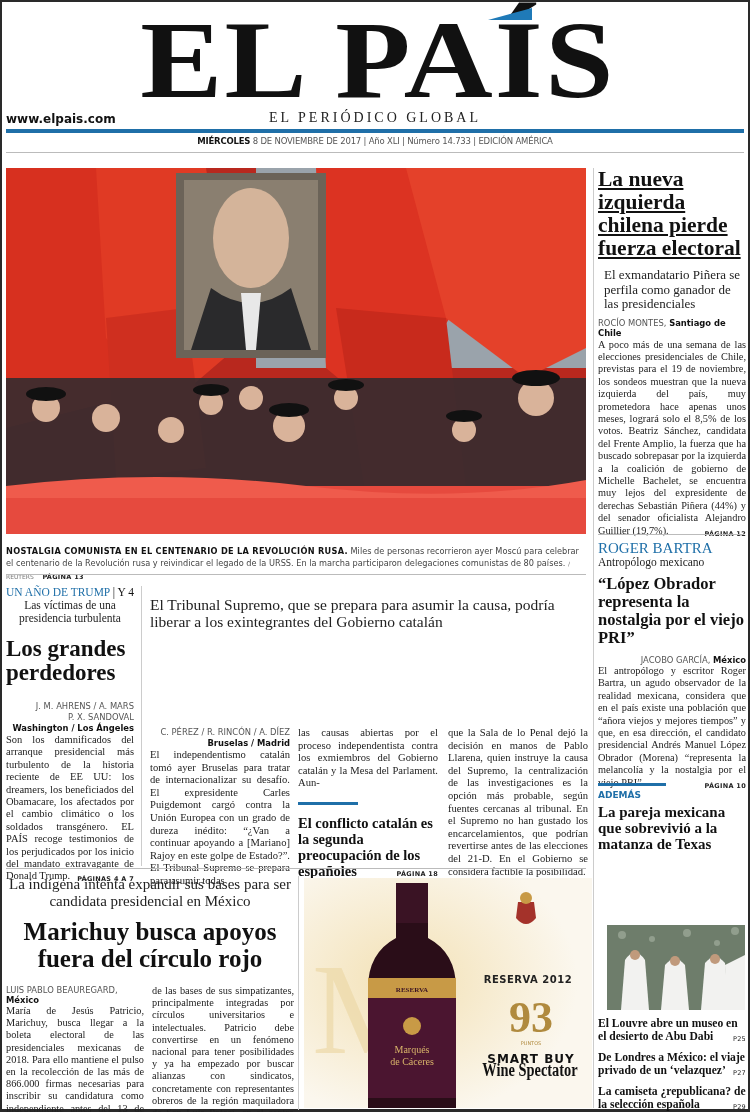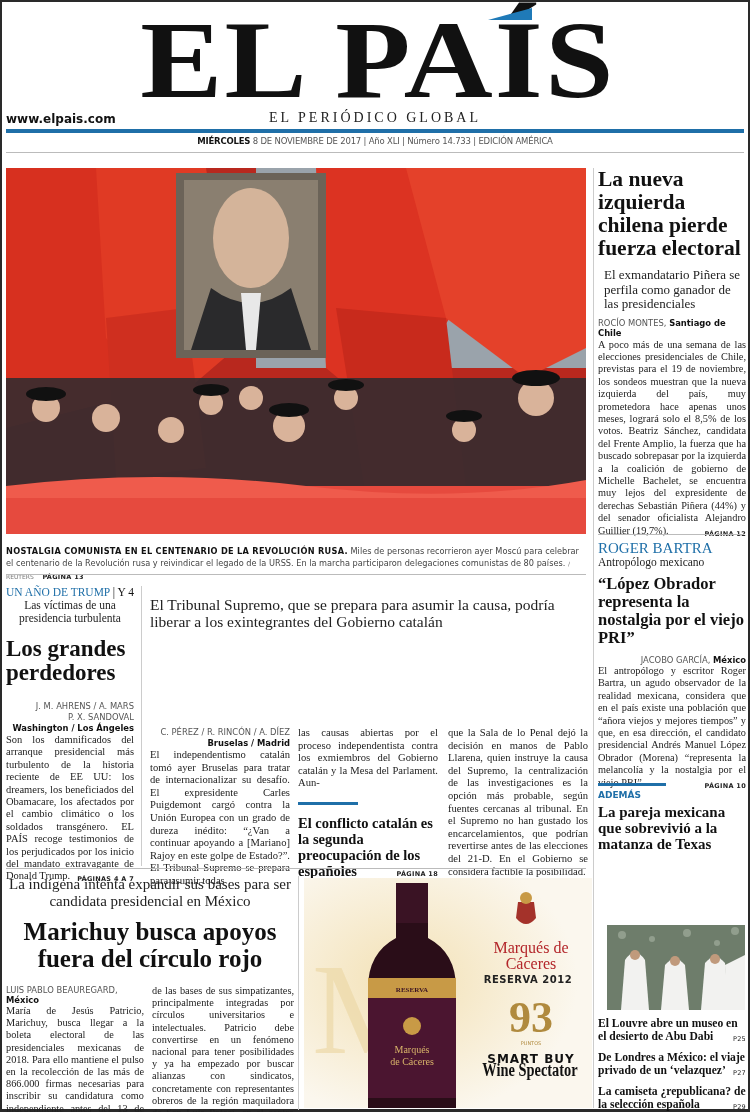--- a/index.html
+++ b/index.html
@@ -109,21 +109,21 @@
 <p class="caption">
   <b>NOSTALGIA COMUNISTA EN EL CENTENARIO DE LA REVOLUCIÓN RUSA.</b>
   <span>Miles de personas recorrieron ayer Moscú para celebrar el centenario de la Revolución rusa y reivindicar el legado de la URSS. En la marcha participaron delegaciones comunistas de 80 países.</span>
   <span style="font-size:6px;color:#777">/ REUTERS</span>
   <span class="pg" style="float:none;margin-left:6px">PÁGINA 13</span>
 </p>
 <div class="sep" style="left:6px;top:574px;width:580px;"></div>
 <div class="vsep" style="left:593px;top:168px;height:940px;"></div>
 
 <article class="rcol" style="top:168px;">
-  <h2 class="hl-big" style="font-size:21.5px;line-height:23px;">La nueva izquierda chilena pierde fuerza electoral</h2>
+  <h2 class="hl-big" style="font-size:21.5px;line-height:23px;text-decoration:underline;">La nueva izquierda chilena pierde fuerza electoral</h2>
   <p class="deck" style="font-size:13px;line-height:14.5px;margin-top:8px;margin-left:6px;">El exmandatario Piñera se perfila como ganador de las presidenciales</p>
   <p class="byline" style="margin-top:6px;text-align:left;">
     <span>ROCÍO MONTES,</span>
     <b>Santiago de Chile</b>
   </p>
   <p class="body" style="margin-top:1px;font-size:10.3px;line-height:12.4px;">
     <span>A poco más de una semana de las elecciones presidenciales de Chile, previstas para el 19 de noviembre, los sondeos muestran que la nueva izquierda del país, muy prometedora hace apenas unos meses, logrará solo el 8,5% de los votos. Beatriz Sánchez, candidata del Frente Amplio, la fuerza que ha buscado sobrepasar por la izquierda a la coalición de gobierno de Michelle Bachelet, se encuentra muy lejos del expresidente de derechas Sebastián Piñera (44%) y del senador oficialista Alejandro Guillier (19,7%).</span>
     <span class="pg">PÁGINA 12</span>
   </p>
 </article>
@@ -267,19 +267,18 @@
     <rect x="92" y="5" width="32" height="40" fill="#3a1324"></rect>
     <rect x="64" y="100" width="88" height="20" fill="#c89a46"></rect>
     <text x="108" y="114" text-anchor="middle" font-family="Liberation Serif, serif" font-size="7" font-weight="700" fill="#3a1324">RESERVA</text>
     <rect x="64" y="120" width="88" height="100" fill="#4b1530"></rect>
     <circle cx="108" cy="148" r="9" fill="#c89a46"></circle>
     <text x="108" y="175" text-anchor="middle" font-family="Liberation Serif, serif" font-size="10" fill="#d9b56a">Marqués</text>
     <text x="108" y="187" text-anchor="middle" font-family="Liberation Serif, serif" font-size="10" fill="#d9b56a">de Cáceres</text>
     <path d="M214 24 L230 24 L232 40 Q222 52 212 40 Z" fill="#a4322a"></path>
     <circle cx="222" cy="20" r="6" fill="#c89a46"></circle>
   </svg>
-  <div style="position:absolute;left:172px;top:62px;width:110px;text-align:center;font-family:'Liberation Serif',serif;color:#b3262a;font-size:16px;line-height:16px;">Marqués de Cáceres</div>
   <div style="position:absolute;left:160px;top:96px;width:128px;text-align:center;font-family:'DejaVu Sans',sans-serif;font-weight:700;font-size:10px;color:#222;letter-spacing:0.5px;">RESERVA 2012</div>
   <div style="position:absolute;left:172px;top:118px;width:110px;text-align:center;font-family:'Liberation Serif',serif;font-weight:700;font-size:44px;line-height:44px;color:#b08a3e;">93</div>
   <div style="position:absolute;left:172px;top:162px;width:110px;text-align:center;font-family:'DejaVu Sans',sans-serif;font-size:5px;color:#b08a3e;">PUNTOS</div>
   <div style="position:absolute;left:172px;top:174px;width:110px;text-align:center;font-family:'DejaVu Sans',sans-serif;font-weight:700;font-size:12px;color:#111;letter-spacing:1px;">SMART BUY</div>
   <div style="position:absolute;left:166px;top:182px;width:120px;text-align:center;font-family:'Liberation Serif',serif;font-weight:700;font-size:18px;color:#111;transform:scaleX(0.8);">Wine Spectator</div>
 </aside>
 
 </body></html>

